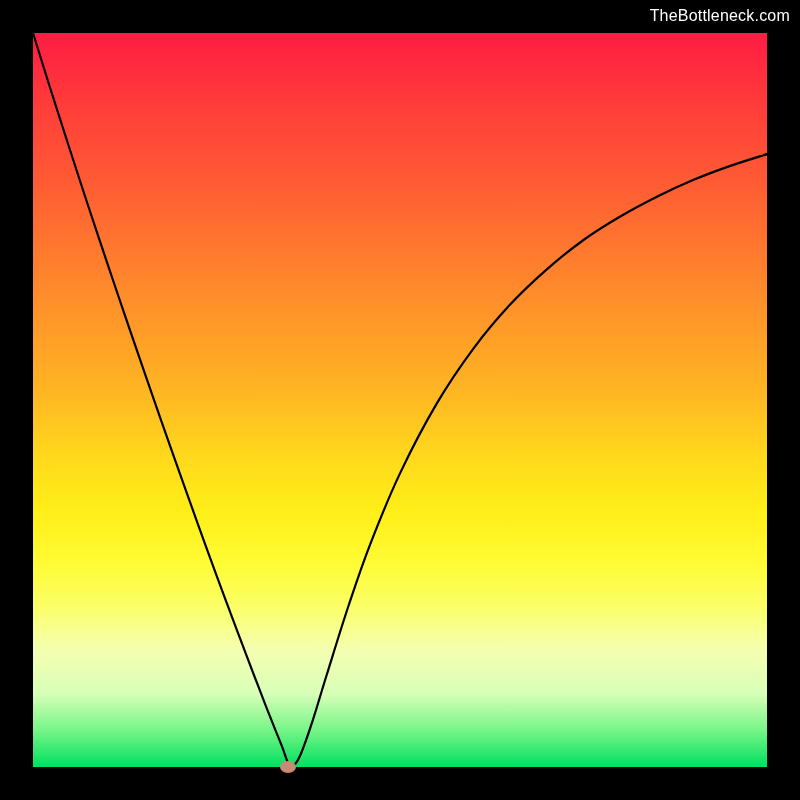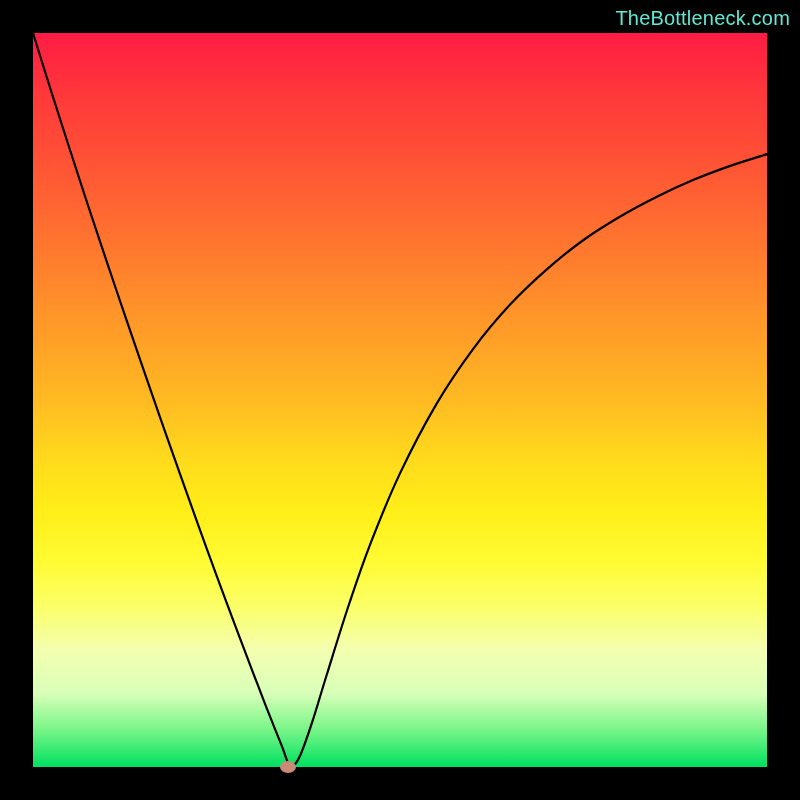--- a/index.html
+++ b/index.html
@@ -55,22 +55,22 @@
     width: 16px;
     height: 12px;
     border-radius: 50%;
     background: #cb8a76;
     transform: translate(-50%, -50%);
   }
   .watermark {
     position: absolute;
     top: 7px;
     right: 10px;
-    color: #5eead4;
-    font-size: 20px;
+    color: #ffffff;
+    font-size: 16px;
     font-weight: 500;
     letter-spacing: 0.2px;
   }
 </style>
 </head>
 <body>
 
 <div class="frame">
   <div class="plot-area"></div>
   <svg class="curve" viewBox="0 0 734 734" preserveAspectRatio="none">

